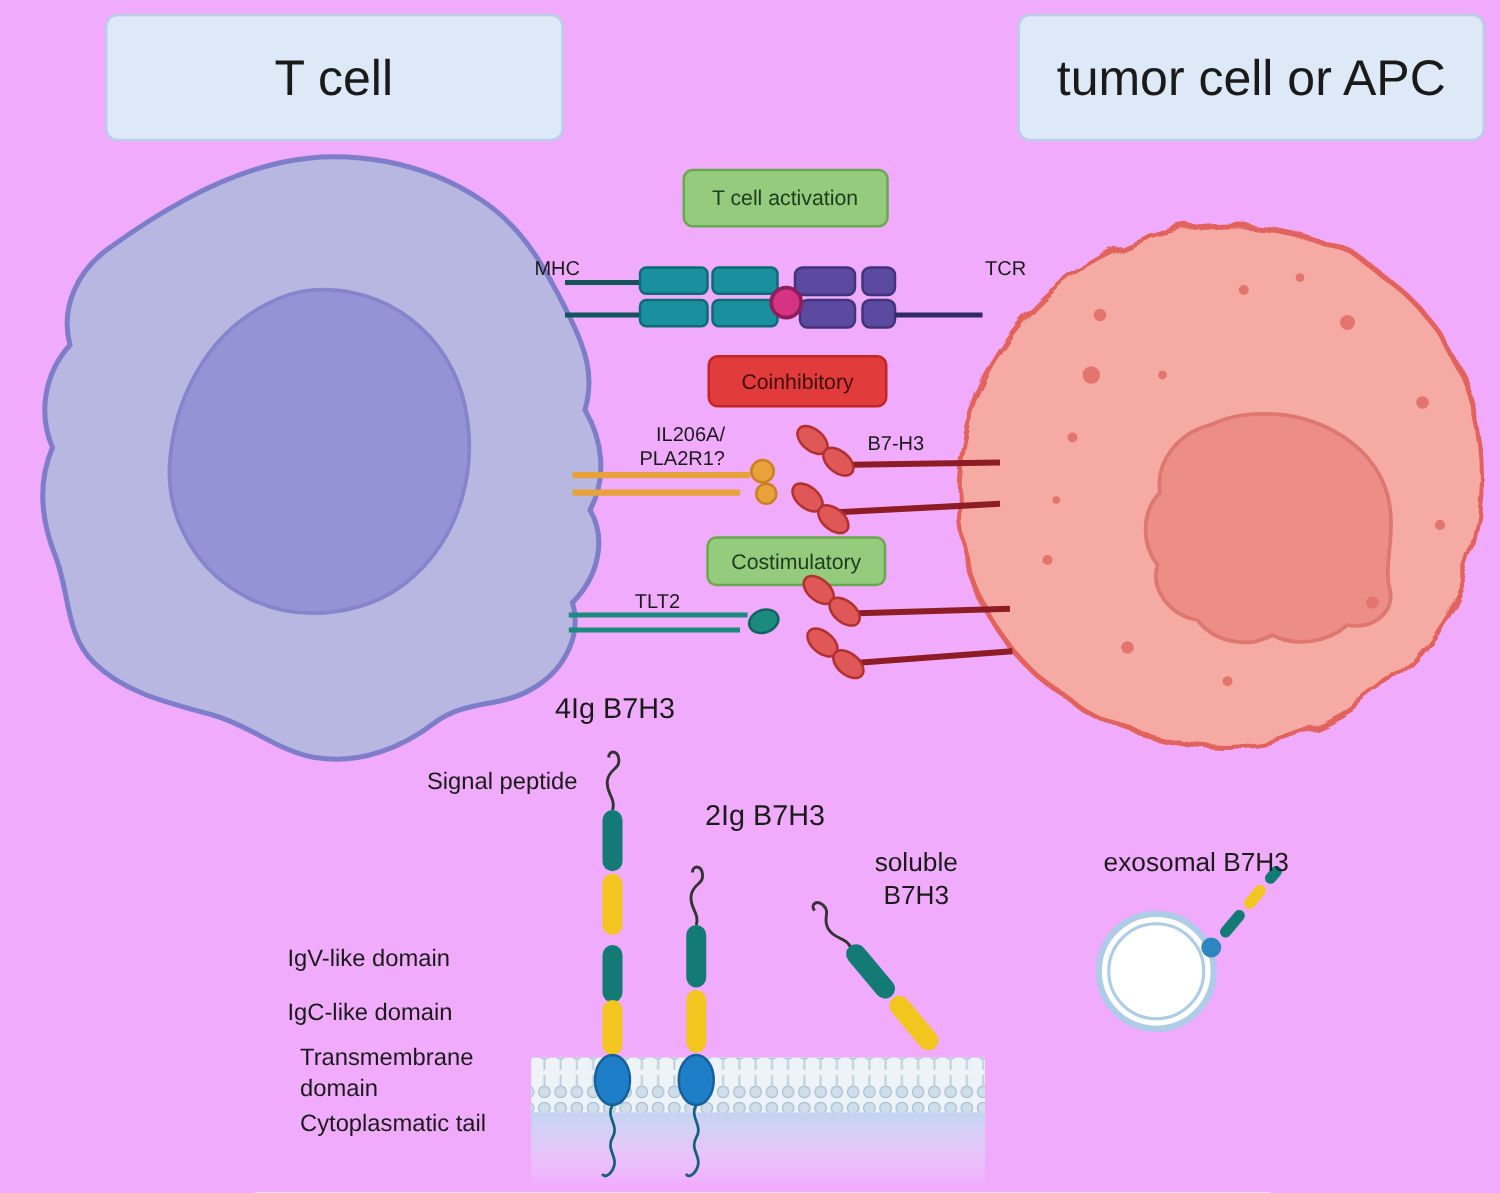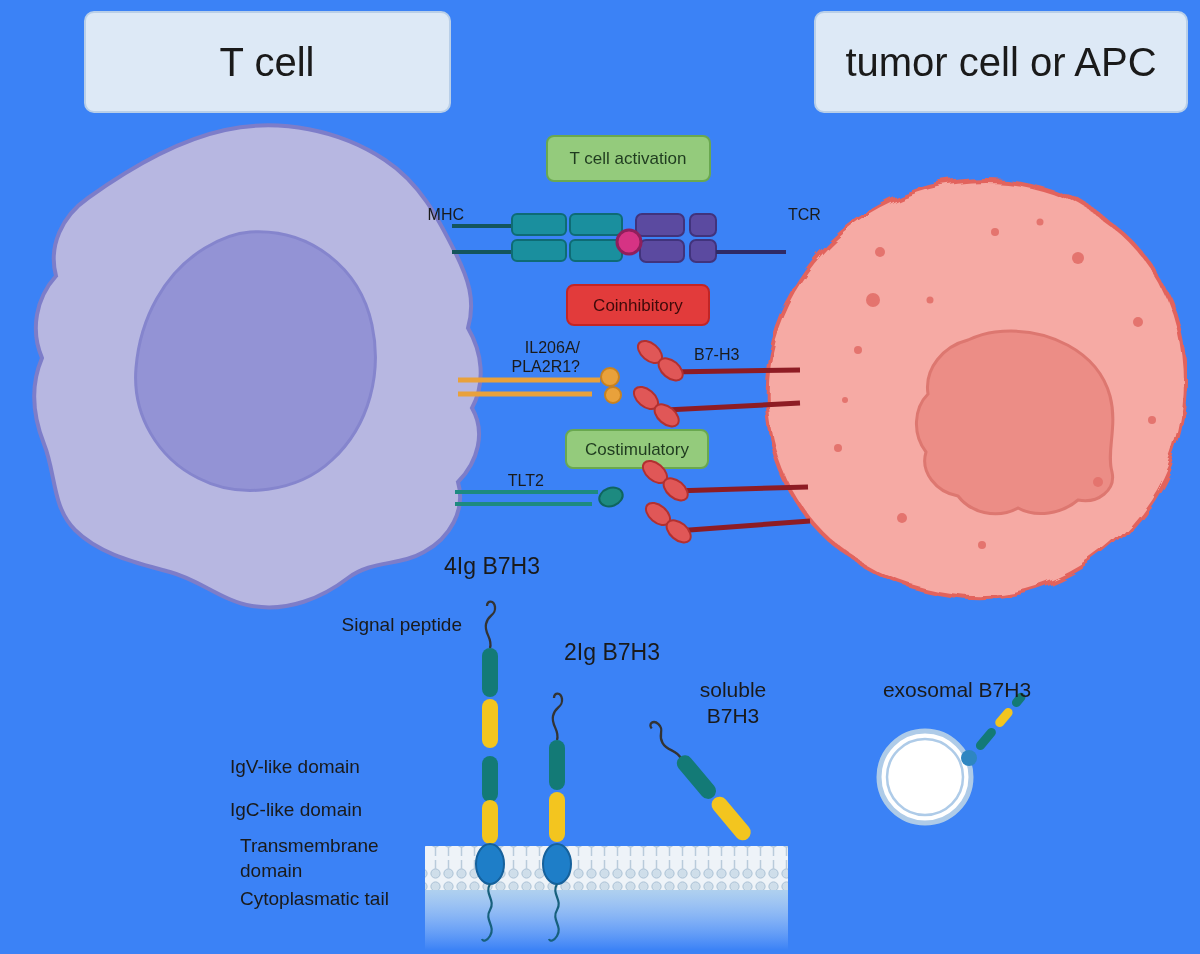--- a/index.html
+++ b/index.html
@@ -1,16 +1,16 @@
 <!DOCTYPE html>
 <html><head>
 <meta charset="utf-8">
 <style>
   html,body{margin:0;padding:0;background:#ffffff;}
-  .page{position:relative;width:1200px;height:954px;background:#3b82f6;overflow:hidden;
+  .page{position:relative;width:1200px;height:954px;background:#f0abfc;overflow:hidden;
         font-family:"Liberation Sans", sans-serif;}
   svg{display:block;}
   svg text{font-family:"Liberation Sans", sans-serif;fill:#1a1a1a;}
   .hdr{font-size:40px;}
   .sig-red{font-size:17px;fill:#3f0a0a;font-weight:500;}
   .sig-green{font-size:17px;fill:#1f3b1f;font-weight:500;}
   .tag{font-size:16px;}
   .iso{font-size:23px;}
   .iso2{font-size:21px;}
   .dom{font-size:19px;}

